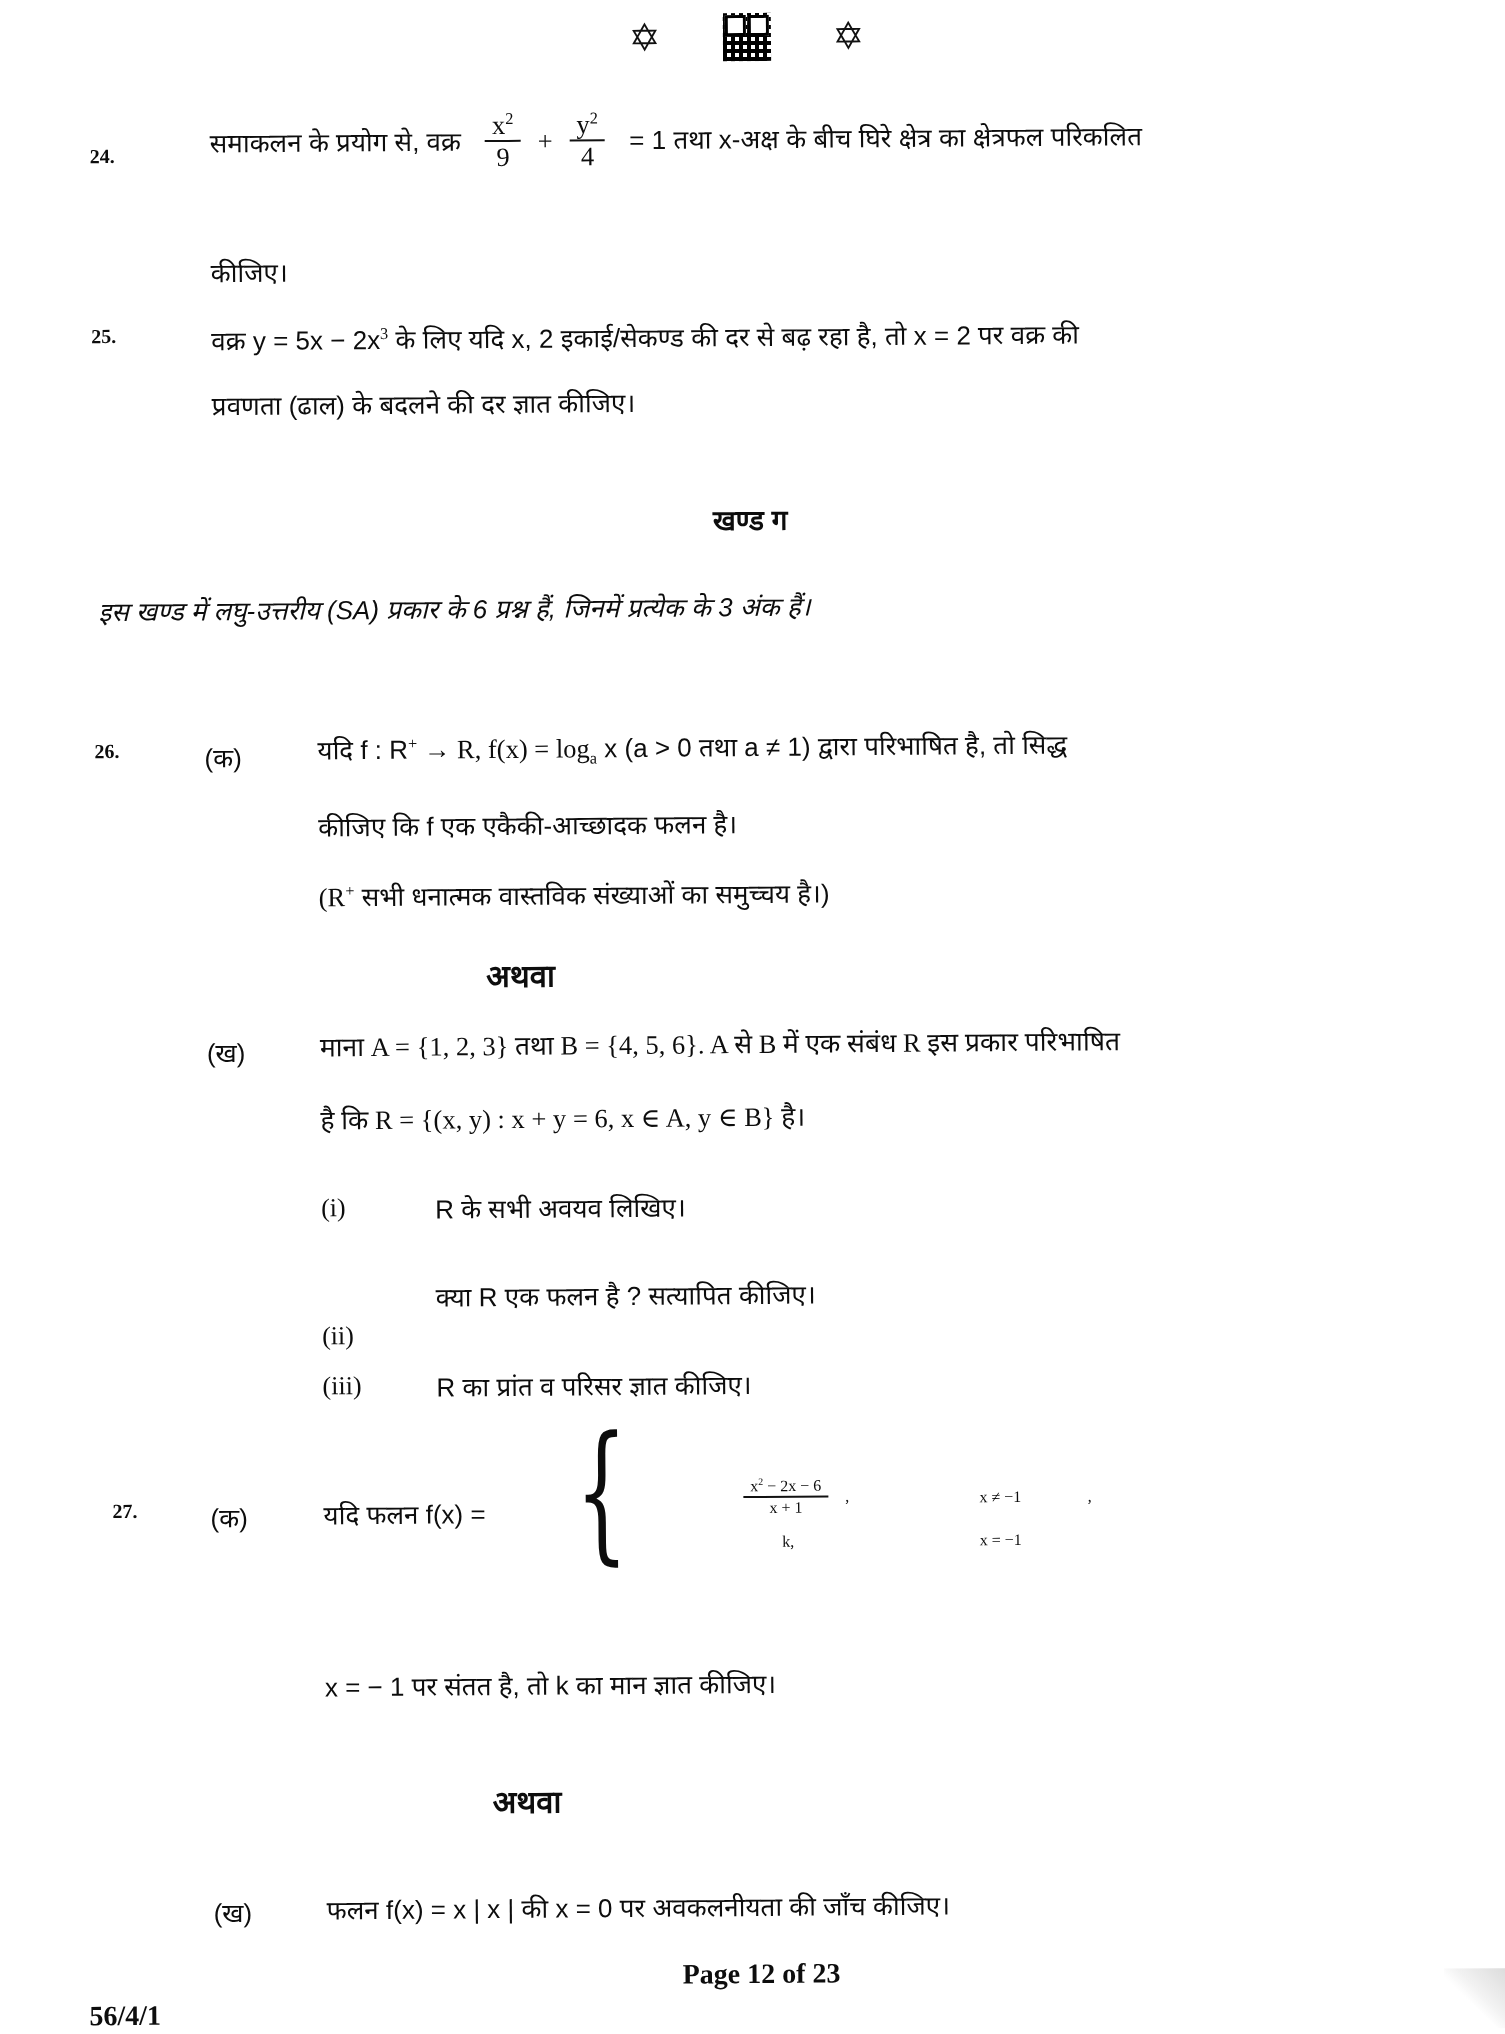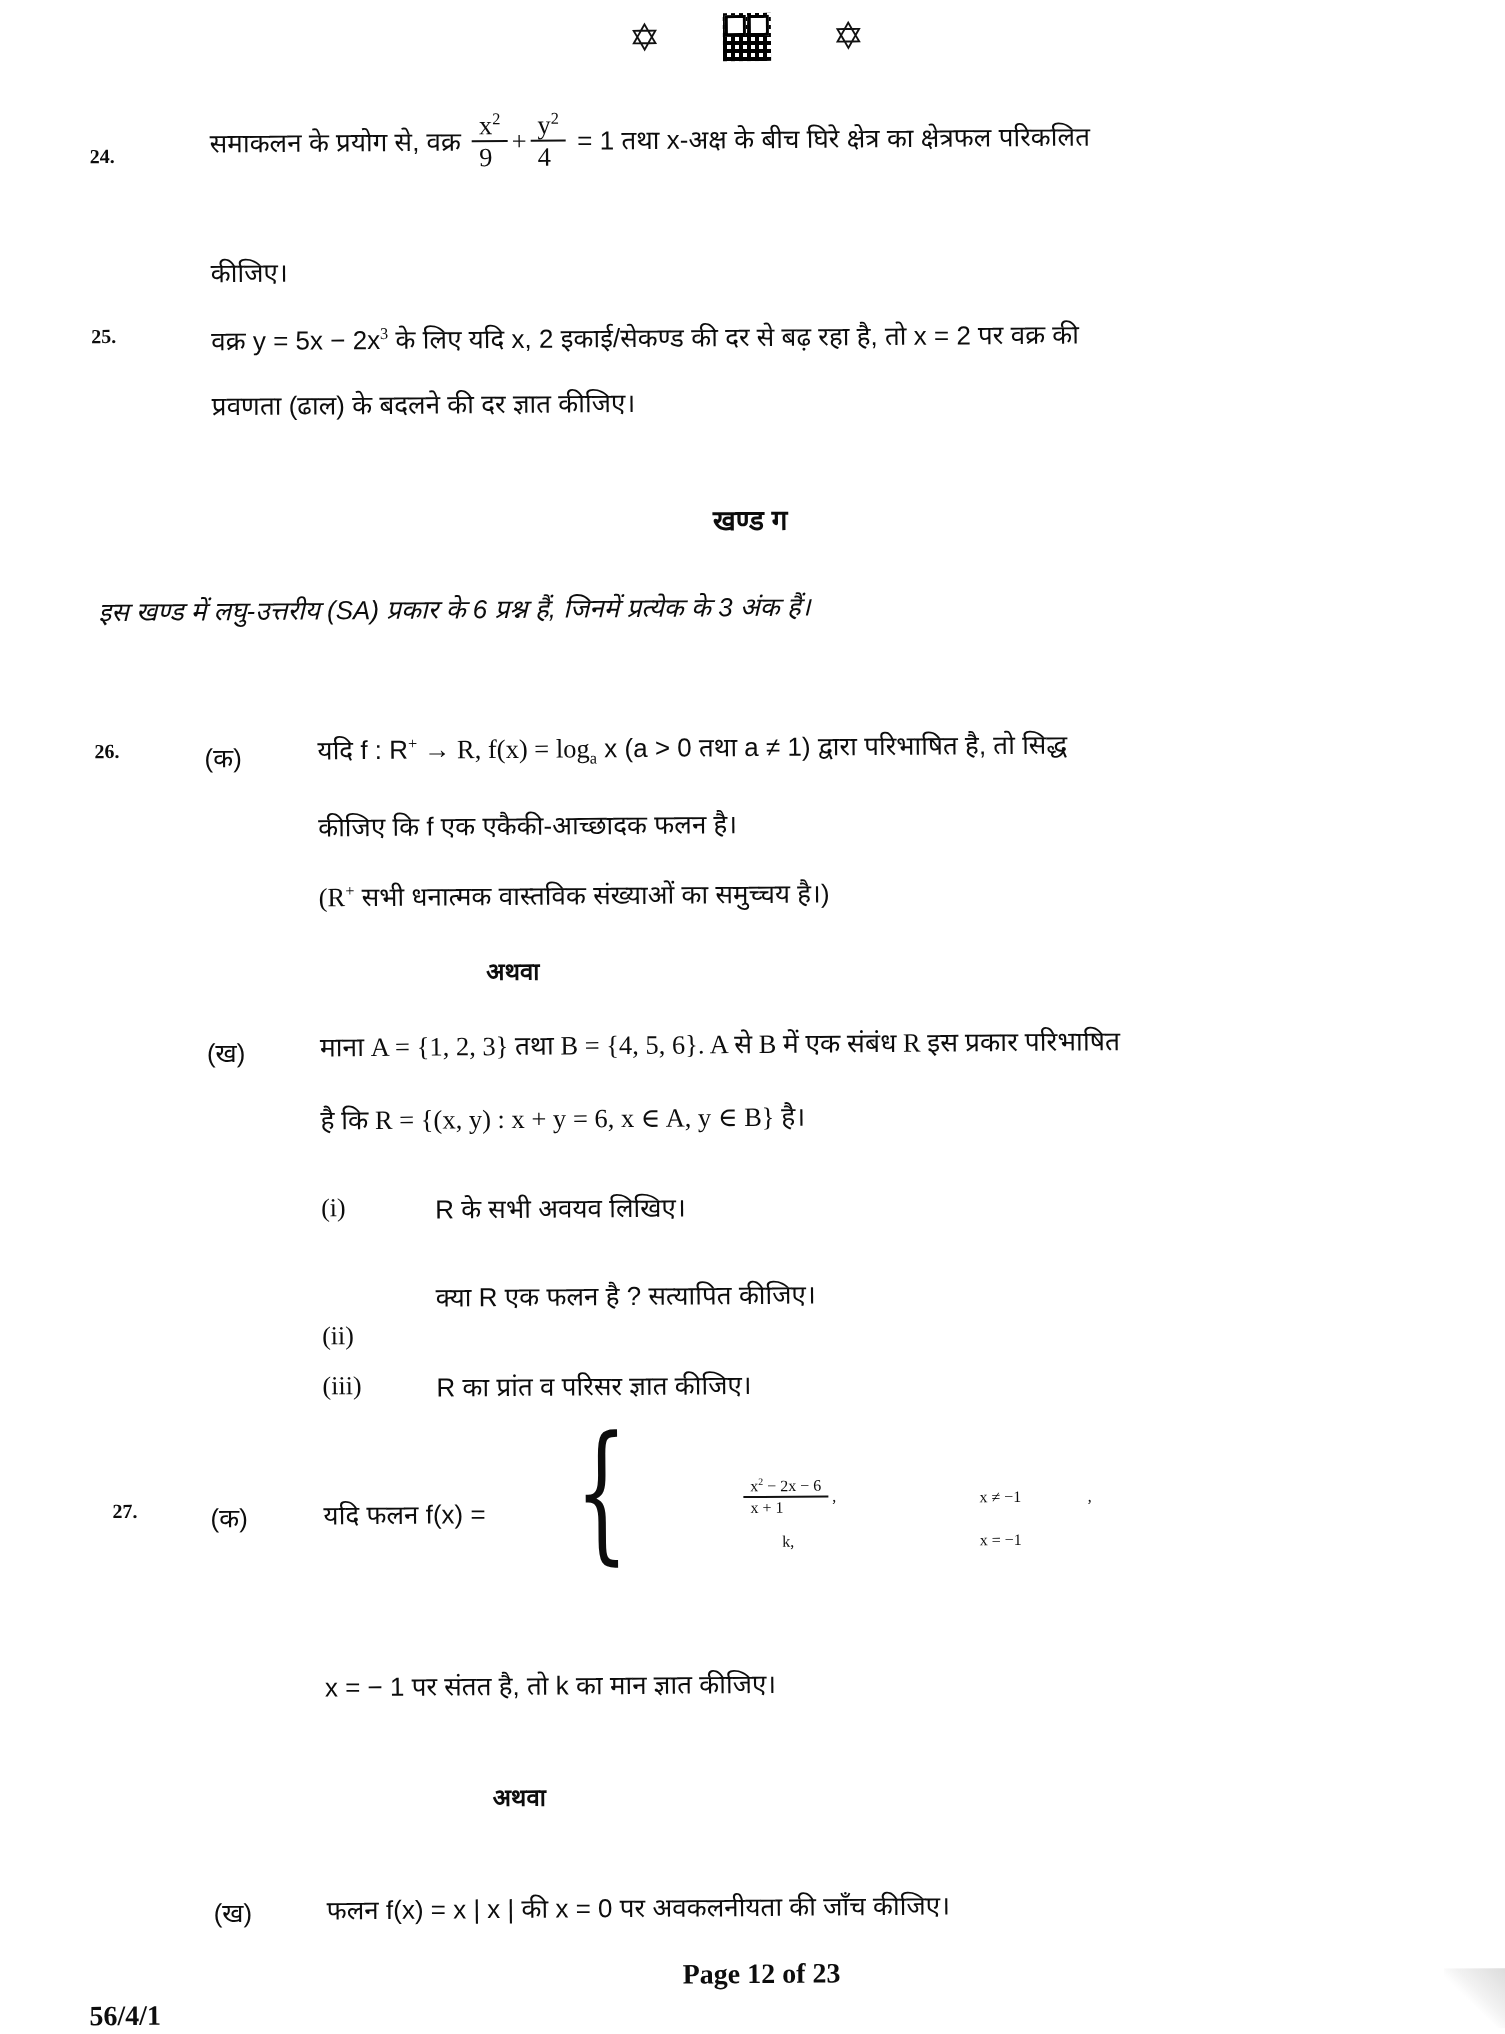--- a/index.html
+++ b/index.html
@@ -92,22 +92,22 @@
   }
   .ital {
     font-style: italic;
     font-size: 26px;
   }
 
   
   .frac {
     display: inline-block;
     vertical-align: middle;
-    text-align: left;
-    margin: 0 4px;
+    text-align: center;
+    margin: 0 17px;
     position: relative;
     top: -2px;
   }
   .frac .num {
     display: block;
     padding: 0 7px;
     border-bottom: 2px solid #111;
     line-height: 1.15;
   }
   .frac .den {
@@ -122,21 +122,21 @@
   .sec-head {
     position: absolute;
     width: 100%;
     text-align: center;
     font-size: 28px;
     font-weight: bold;
     font-family: "Liberation Sans", "DejaVu Sans", sans-serif;
   }
   .athva {
     position: absolute;
-    font-size: 24px;
+    font-size: 31px;
     font-weight: bold;
     font-family: "Liberation Sans", "DejaVu Sans", sans-serif;
   }
 
   
   .piecewise {
     position: absolute;
     display: flex;
     align-items: stretch;
   }

